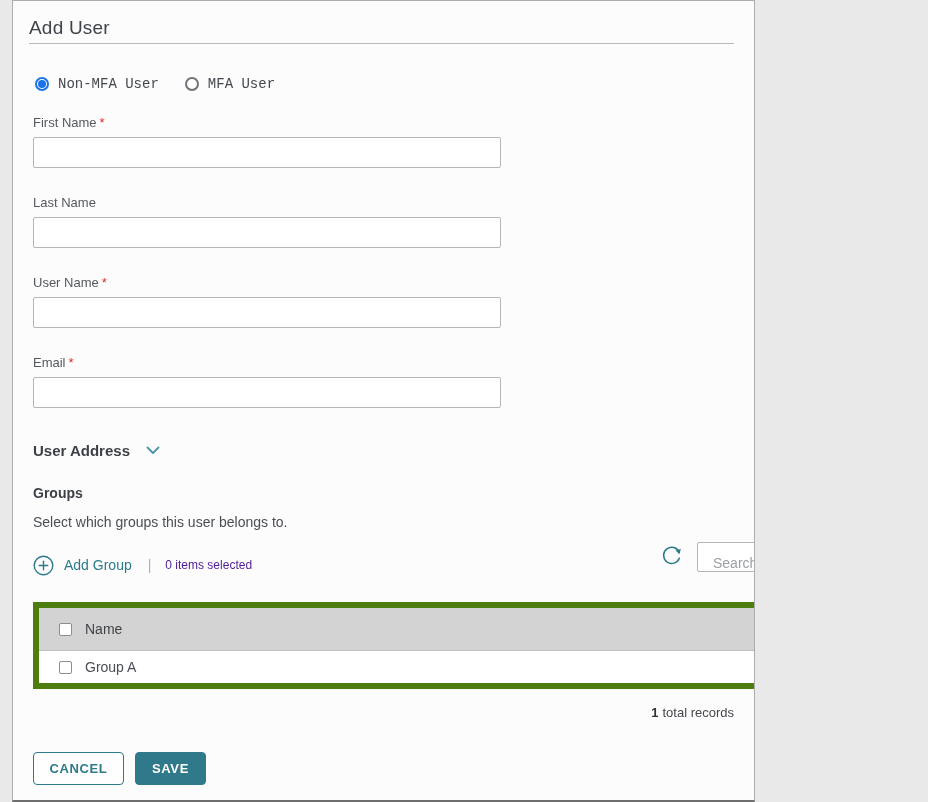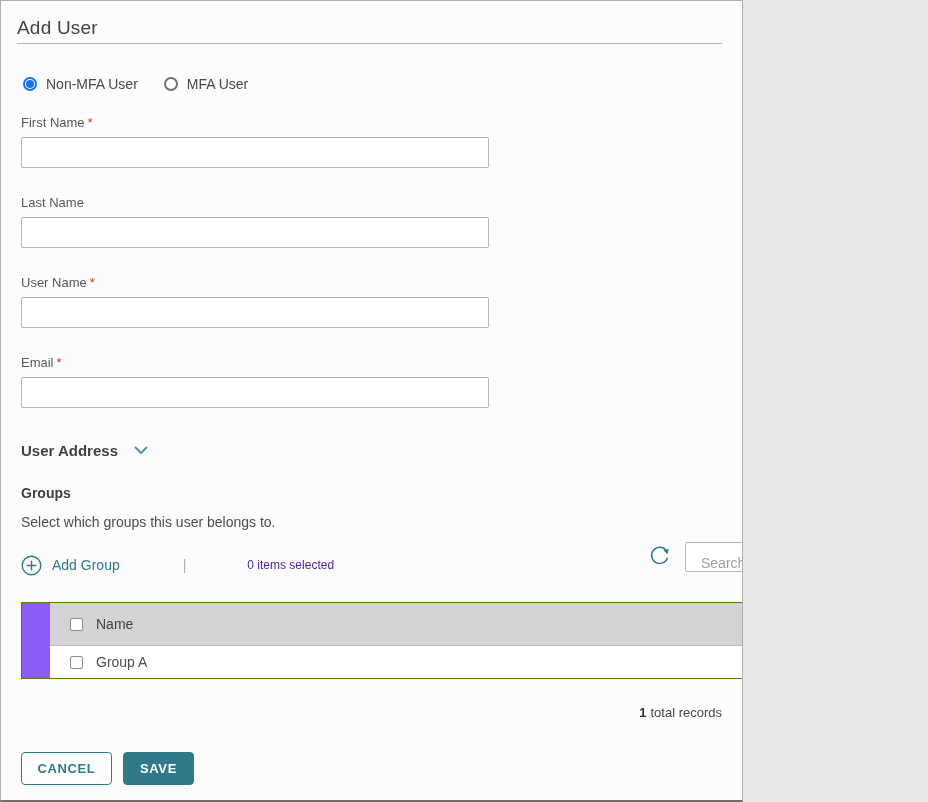--- a/index.html
+++ b/index.html
@@ -1,74 +1,74 @@
 <!DOCTYPE html>
 <html><head>
 <meta charset="utf-8">
 <style>
   * { margin:0; padding:0; box-sizing:border-box; }
   html,body { background:#e9e9e9; }
   body { font-family:"Liberation Sans","DejaVu Sans",sans-serif; }
   .page {
     position:relative; width:743px; height:802px; background:#fcfcfc;
     border:1px solid #adadad; border-bottom:2px solid #6e6e6e;
-    overflow:hidden; color:#4a4e54;
+    overflow:hidden; color:#4a4e54;margin-left:12px;
   }
   .page-title {
     position:absolute; left:16px; top:16px;
     font-size:19px; color:#3f434a; letter-spacing:.2px;
   }
   .title-divider {
     position:absolute; left:16px; right:20px; top:42px;
     border-bottom:1px solid #b9b9b9;
   }
   
   .radio-group { position:absolute; left:22px; top:75px; display:flex; align-items:center; gap:26px; }
   .radio-option { display:flex; align-items:center; gap:9px; cursor:pointer; }
   .radio-circle { width:14px; height:14px; border-radius:50%; border:2px solid #6f7379; background:#fff; position:relative; flex:0 0 auto; }
   .radio-circle.selected { border-color:#1a73e8; }
   .radio-circle.selected::after {
     content:""; position:absolute; left:1px; top:1px; width:8px; height:8px;
     border-radius:50%; background:#1a73e8;
   }
-  .radio-label { font-size:14px; color:#44484e; }
+  .radio-label { font-size:14px; color:#44484e;font-family:Liberation Mono, monospace; }
   
   .field { position:absolute; left:20px; width:468px; }
   .field-label { font-size:13px; color:#55585e; margin-bottom:7px; }
   .required-mark { color:#d93025; margin-left:3px; font-size:13px; }
   .text-input {
     width:468px; height:31px; border:1px solid #b6b6b6; border-radius:2px;
     background:#fff; font-family:inherit; font-size:14px; padding:0 8px; color:#333;
     outline:none;
   }
   .f1 { top:114px; } .f2 { top:194px; } .f3 { top:274px; } .f4 { top:354px; }
   
   .user-address { position:absolute; left:20px; top:441px; display:flex; align-items:center; gap:16px; cursor:pointer;justify-content:flex-end; }
   .section-title { font-size:15px; font-weight:700; color:#3d4147; }
   
   .groups-heading { position:absolute; left:20px; top:484px; font-size:14px; font-weight:700; color:#3d4147; }
   .groups-desc { position:absolute; left:20px; top:513px; font-size:14px; color:#4a4e54; }
-  .add-group-row { position:absolute; left:20px; top:552px; height:24px; display:flex; align-items:center;gap:47px; }
+  .add-group-row { position:absolute; left:20px; top:552px; height:24px; display:flex; align-items:center; }
   .add-group-link { display:flex; align-items:center; gap:10px; color:#2d7b8a; font-size:14px; cursor:pointer; }
   .pipe-sep { color:#b0b0b0; font-size:14px; margin:0 14px 0 16px; }
   .items-selected { font-size:12px; color:#4c1d95; }
   .refresh-btn { position:absolute; left:646px; top:542px; width:26px; height:26px; cursor:pointer; }
   .search-box {
     position:absolute; left:684px; top:541px; width:224px; height:30px;
     border:1px solid #b6b6b6; border-radius:2px; background:#fff;
     display:flex; align-items:flex-end;
   }
   .search-input {
     flex:1; border:none; outline:none; background:transparent;
     font-family:inherit; font-size:14px; color:#333; padding:0 6px 0 15px;
   }
   .search-input::placeholder { color:#9b9fa4; }
   .search-icon-wrap { padding:0 10px 0 4px; display:flex; align-items:center; cursor:pointer; }
   
-  .groups-table { position:absolute; left:20px; top:601px; width:888px; border:1px solid #4d7c0f; background:#8b5cf6;padding-left:28px; }
+  .groups-table { position:absolute; left:20px; top:601px; width:888px; border:6px solid #4d7c0f; background:#c4b5fd; }
   .table-header {
     height:43px; background:#d3d3d3; display:flex; align-items:center;
     border-bottom:1px solid #bdbdbd;
   }
   .table-row { height:32px; background:#fff; display:flex; align-items:center; }
   .checkbox {
     width:13px; height:13px; border:1px solid #8a8d91; border-radius:2px; background:#fff;
     margin-left:20px; flex:0 0 auto; cursor:pointer;
   }
   .col-name-header { font-size:14px; color:#3f4347; margin-left:13px; }

